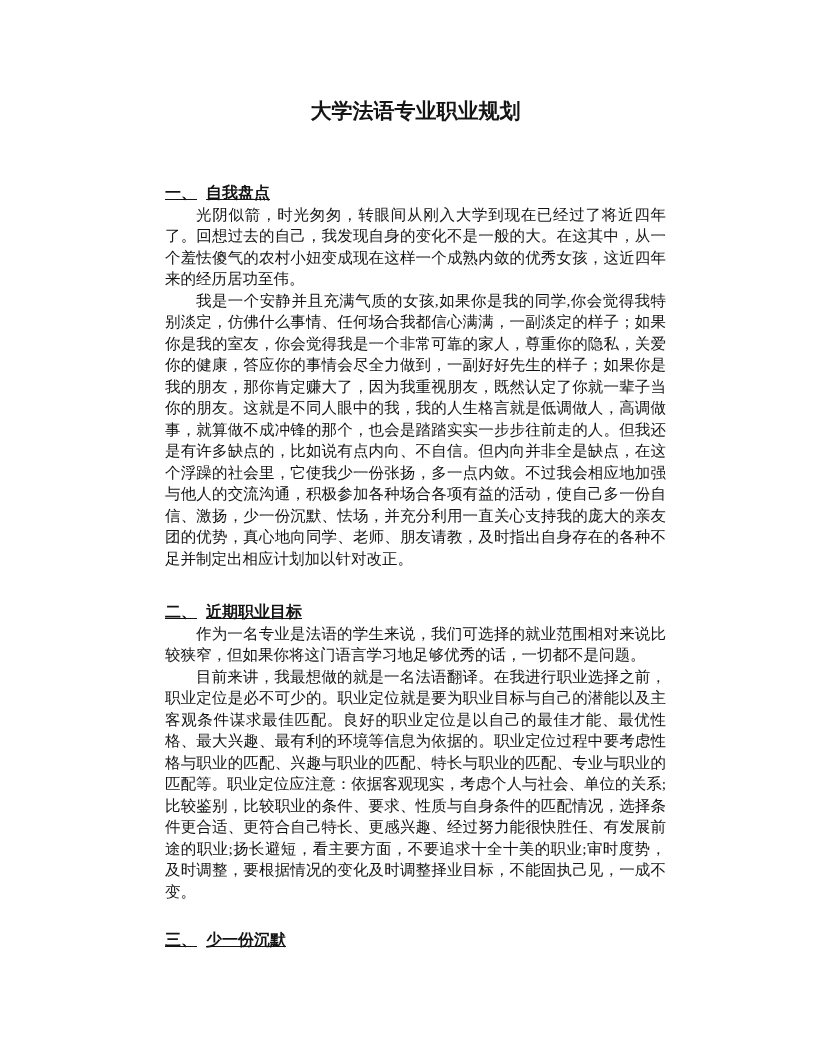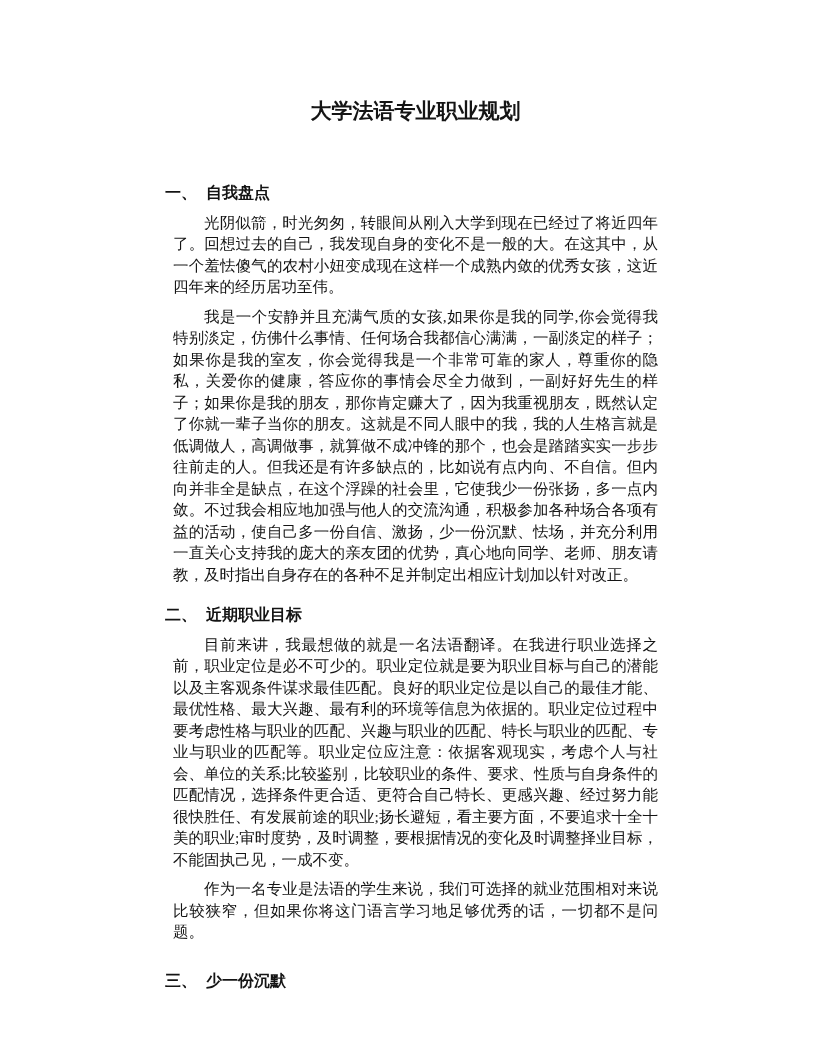--- a/index.html
+++ b/index.html
@@ -27,28 +27,29 @@
     line-height: 29px;
     text-align: center;
     margin: 0 0 56px 0;
   }
   .sec-heading {
     font-size: 16px;
     font-weight: bold;
     line-height: 21.5px;
     margin: 0;
     text-align: left;
+    text-decoration: underline;
   }
   .sec-heading .sec-num {
     margin-right: 9px;
   }
-  .sec-heading.gap-small { margin-top: 19px; }
+  .sec-heading.gap-small { margin-top: 32px; }
   .sec-heading.gap-large { margin-top: 27px; }
   .para {
-    margin: 8px;
+    margin: 0;
     text-indent: 2em;
     text-align: justify;
     text-justify: inter-ideograph;
   }
   .para.indent-wide {
     text-indent: 2.45em;
   }
 </style>
 </head>
 <body>
@@ -62,22 +63,22 @@
       <span class="sec-num">一、</span><span>自我盘点</span>
     </h2>
     <p class="para">光阴似箭，时光匆匆，转眼间从刚入大学到现在已经过了将近四年了。回想过去的自己，我发现自身的变化不是一般的大。在这其中，从一个羞怯傻气的农村小妞变成现在这样一个成熟内敛的优秀女孩，这近四年来的经历居功至伟。</p>
     <p class="para">我是一个安静并且充满气质的女孩,如果你是我的同学,你会觉得我特别淡定，仿佛什么事情、任何场合我都信心满满，一副淡定的样子；如果你是我的室友，你会觉得我是一个非常可靠的家人，尊重你的隐私，关爱你的健康，答应你的事情会尽全力做到，一副好好先生的样子；如果你是我的朋友，那你肯定赚大了，因为我重视朋友，既然认定了你就一辈子当你的朋友。这就是不同人眼中的我，我的人生格言就是低调做人，高调做事，就算做不成冲锋的那个，也会是踏踏实实一步步往前走的人。但我还是有许多缺点的，比如说有点内向、不自信。但内向并非全是缺点，在这个浮躁的社会里，它使我少一份张扬，多一点内敛。不过我会相应地加强与他人的交流沟通，积极参加各种场合各项有益的活动，使自己多一份自信、激扬，少一份沉默、怯场，并充分利用一直关心支持我的庞大的亲友团的优势，真心地向同学、老师、朋友请教，及时指出自身存在的各种不足并制定出相应计划加以针对改正。</p>
   </section>
 
   <section>
     <h2 class="sec-heading gap-small">
       <span class="sec-num">二、</span><span>近期职业目标</span>
     </h2>
+    <p class="para">作为一名专业是法语的学生来说，我们可选择的就业范围相对来说比较狭窄，但如果你将这门语言学习地足够优秀的话，一切都不是问题。</p>
     <p class="para">目前来讲，我最想做的就是一名法语翻译。在我进行职业选择之前，职业定位是必不可少的。职业定位就是要为职业目标与自己的潜能以及主客观条件谋求最佳匹配。良好的职业定位是以自己的最佳才能、最优性格、最大兴趣、最有利的环境等信息为依据的。职业定位过程中要考虑性格与职业的匹配、兴趣与职业的匹配、特长与职业的匹配、专业与职业的匹配等。职业定位应注意：依据客观现实，考虑个人与社会、单位的关系;比较鉴别，比较职业的条件、要求、性质与自身条件的匹配情况，选择条件更合适、更符合自己特长、更感兴趣、经过努力能很快胜任、有发展前途的职业;扬长避短，看主要方面，不要追求十全十美的职业;审时度势，及时调整，要根据情况的变化及时调整择业目标，不能固执己见，一成不变。</p>
-    <p class="para">作为一名专业是法语的学生来说，我们可选择的就业范围相对来说比较狭窄，但如果你将这门语言学习地足够优秀的话，一切都不是问题。</p>
   </section>
 
   <section>
     <h2 class="sec-heading gap-large">
       <span class="sec-num">三、</span><span>少一份沉默</span>
     </h2>
   </section>
 
 </div>
 

